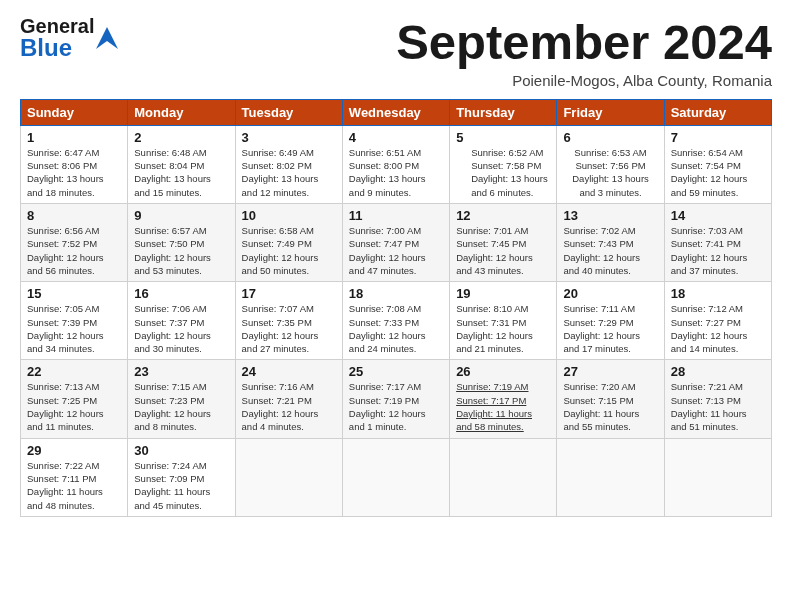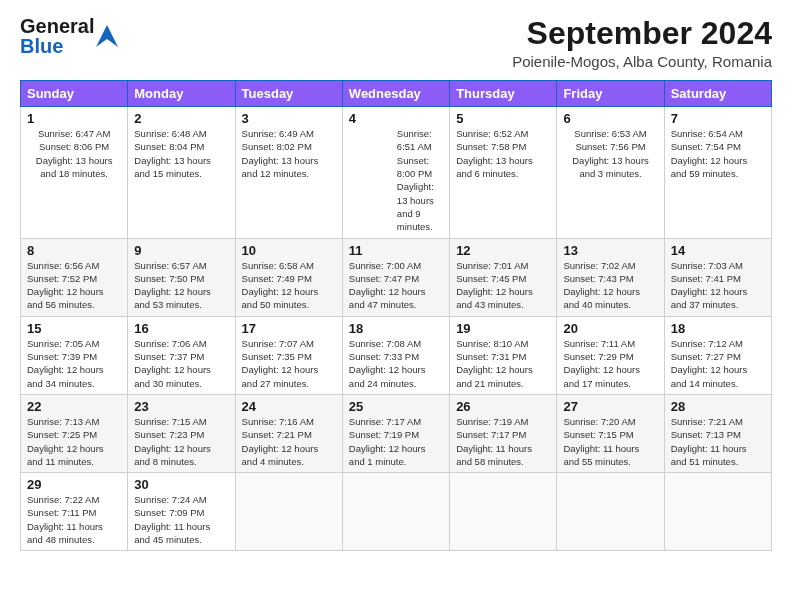--- a/index.html
+++ b/index.html
@@ -17,37 +17,37 @@
     .header {
       display: flex;
       align-items: flex-start;
       justify-content: space-between;
       margin-bottom: 10px;
     }
     .title-section {
       text-align: right;
     }
     .month-title {
-      font-size: 32px;
+      font-size: 49px;
       font-weight: bold;
       color: #1a1a1a;
       line-height: 1.1;
     }
     .location-title {
       font-size: 15px;
       color: #444;
       margin-top: 2px;
     }
     .calendar {
       width: 100%;
       border-collapse: collapse;
       table-layout: fixed;
     }
     .calendar th {
-      background: #8b5cf6;
+      background: #c2410c;
       color: #fff;
       text-align: left;
       padding: 5px 6px;
       font-size: 13px;
       font-weight: bold;
       border: 1px solid #1565c0;
     }
     .calendar td {
       vertical-align: top;
       padding: 4px 6px;
@@ -84,21 +84,21 @@
       display: flex;
       flex-direction: column;
     }
     .logo-general {
       font-size: 20px;
       font-weight: bold;
       color: #1a1a1a;
       line-height: 1;
     }
     .logo-blue {
-      font-size: 20px;
+      font-size: 24px;
       font-weight: bold;
       color: #1565c0;
       line-height: 1;
     }
     .logo-svg {
       margin-left: 2px;
     }
   </style>
 </head>
 <body>
@@ -129,49 +129,49 @@
           <th>Wednesday</th>
           <th>Thursday</th>
           <th>Friday</th>
           <th>Saturday</th>
         </tr>
     </thead>
     <tbody id="calendar-body">
     <tr>
           <td>
             <span class="day-num">1</span>
-            <div class="day-info" style="white-space: pre-line; text-align: center;">Sunrise: 6:47 AM
+            <div class="day-info" style="white-space: pre-line;">Sunrise: 6:47 AM
 Sunset: 8:06 PM
 Daylight: 13 hours
 and 18 minutes.</div>
           </td>
           <td>
             <span class="day-num">2</span>
             <div class="day-info" style="white-space: pre-line;">Sunrise: 6:48 AM
 Sunset: 8:04 PM
 Daylight: 13 hours
 and 15 minutes.</div>
           </td>
           <td>
             <span class="day-num">3</span>
             <div class="day-info" style="white-space: pre-line;">Sunrise: 6:49 AM
 Sunset: 8:02 PM
 Daylight: 13 hours
 and 12 minutes.</div>
           </td>
           <td>
             <span class="day-num">4</span>
-            <div class="day-info" style="white-space: pre-line; margin-left: 48px;">Sunrise: 6:51 AM
+            <div class="day-info" style="white-space: pre-line;">Sunrise: 6:51 AM
 Sunset: 8:00 PM
 Daylight: 13 hours
 and 9 minutes.</div>
           </td>
           <td>
             <span class="day-num">5</span>
-            <div class="day-info" style="white-space: pre-line;">Sunrise: 6:52 AM
+            <div class="day-info" style="white-space: pre-line; margin-left: 15px;">Sunrise: 6:52 AM
 Sunset: 7:58 PM
 Daylight: 13 hours
 and 6 minutes.</div>
           </td>
           <td>
             <span class="day-num">6</span>
             <div class="day-info" style="white-space: pre-line; text-align: center;">Sunrise: 6:53 AM
 Sunset: 7:56 PM
 Daylight: 13 hours
 and 3 minutes.</div>
@@ -310,21 +310,21 @@
           </td>
           <td>
             <span class="day-num">25</span>
             <div class="day-info" style="white-space: pre-line;">Sunrise: 7:17 AM
 Sunset: 7:19 PM
 Daylight: 12 hours
 and 1 minute.</div>
           </td>
           <td>
             <span class="day-num">26</span>
-            <div class="day-info" style="white-space: pre-line;">Sunrise: 7:19 AM
+            <div class="day-info" style="white-space: pre-line; text-decoration: underline;">Sunrise: 7:19 AM
 Sunset: 7:17 PM
 Daylight: 11 hours
 and 58 minutes.</div>
           </td>
           <td>
             <span class="day-num">27</span>
             <div class="day-info" style="white-space: pre-line;">Sunrise: 7:20 AM
 Sunset: 7:15 PM
 Daylight: 11 hours
 and 55 minutes.</div>

